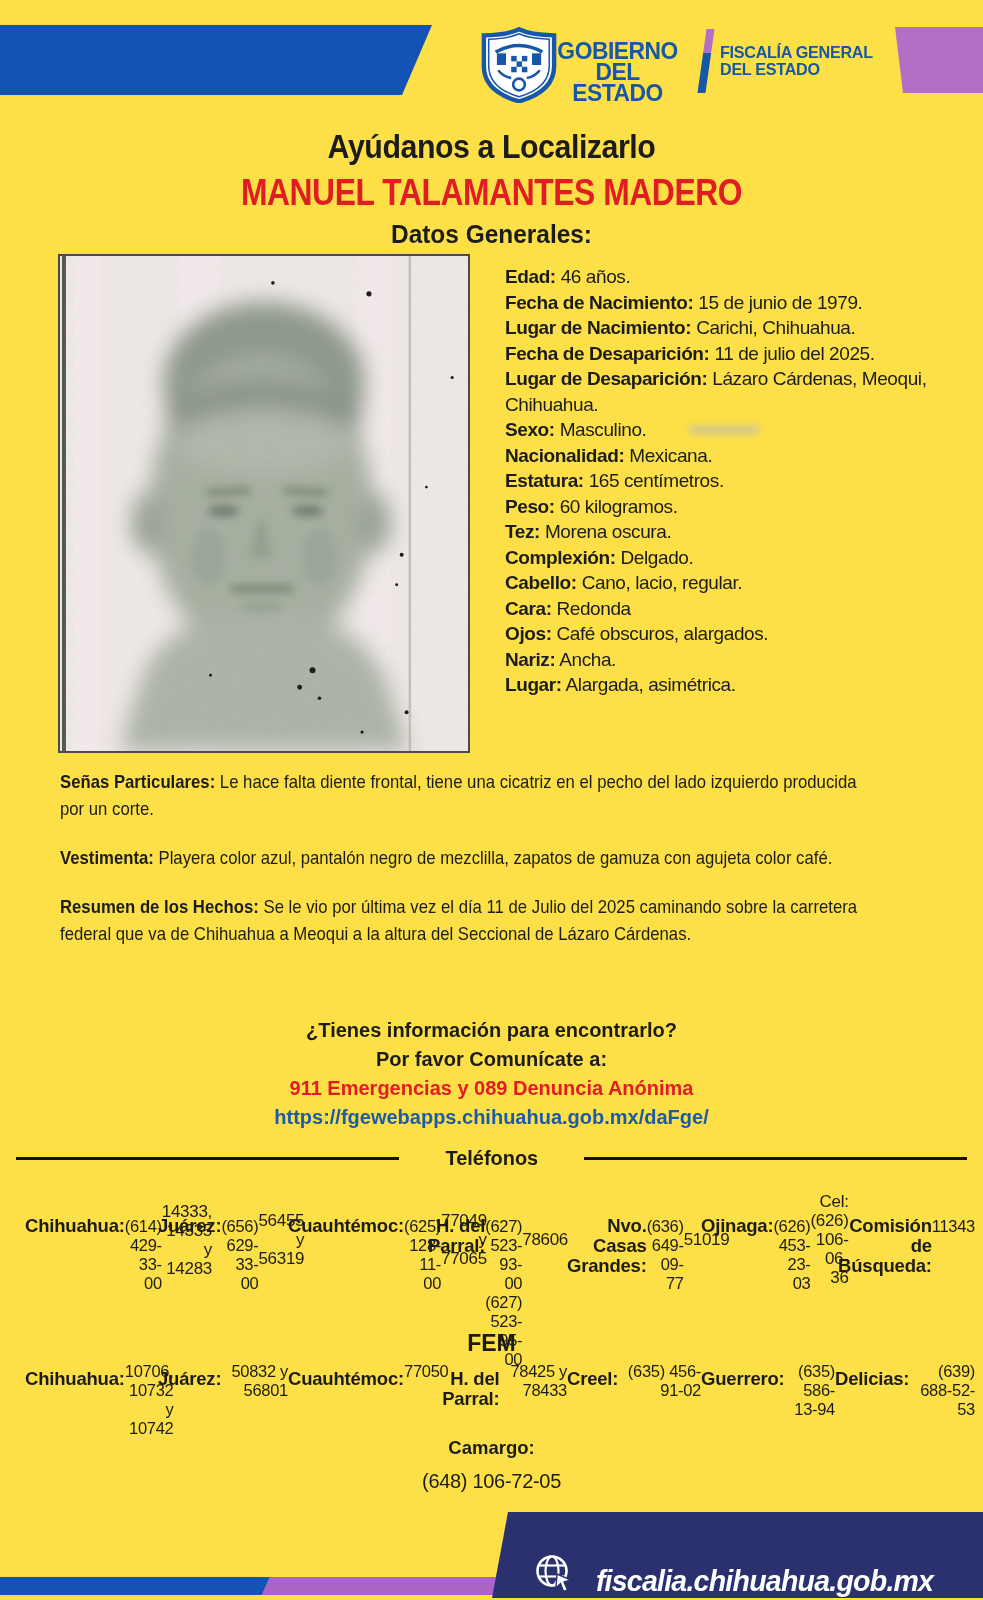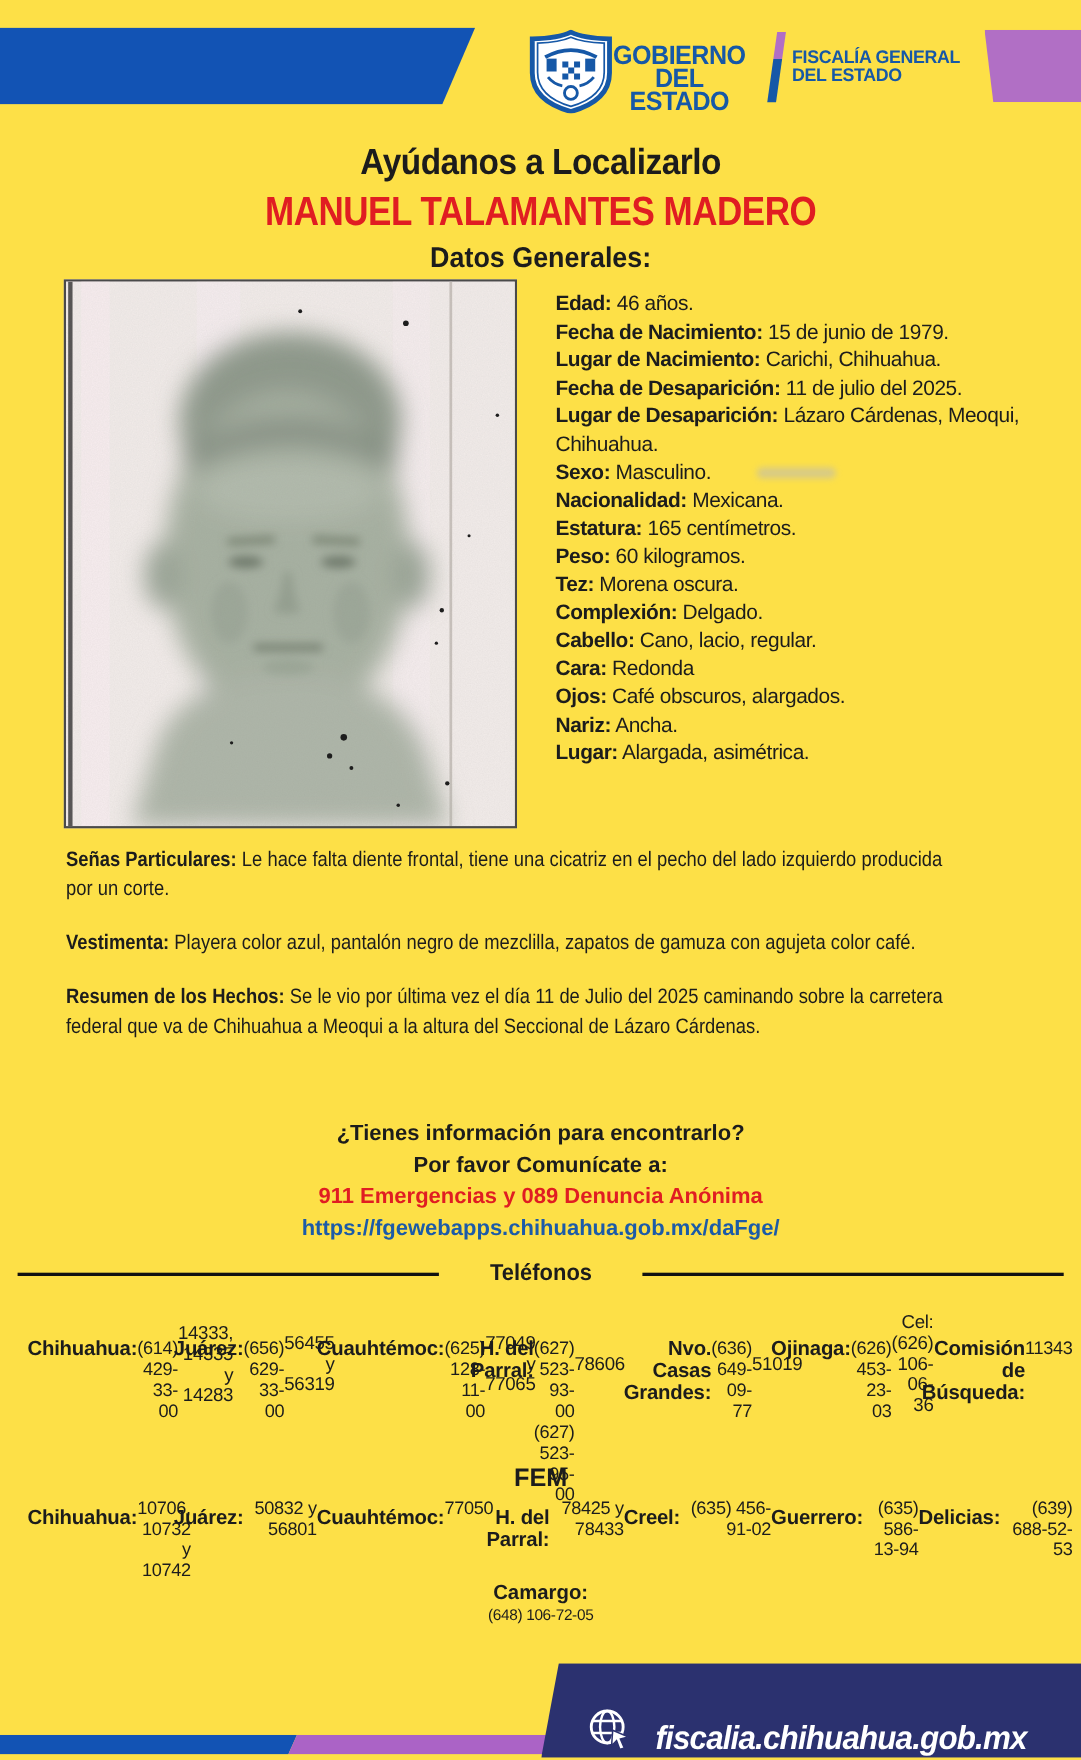--- a/index.html
+++ b/index.html
@@ -64,21 +64,21 @@
   .phones{top:1192px;}
   .tcol{display:flex;flex-direction:row;align-items:center;text-align:right;}
   .thead{height:48px;font-weight:bold;font-size:18.5px;line-height:20px;letter-spacing:-0.2px;}
   .tval{height:46px;font-size:16.5px;line-height:19px;letter-spacing:-0.3px;}
   .tval2{font-size:17px;line-height:19px;letter-spacing:-0.3px;}
   .fem-title{position:absolute;left:0;top:1330px;width:100%;text-align:center;font-weight:bold;font-size:23px;}
   .fem{top:1362px;}
   .fem .thead{height:32px;}
   .camargo{position:absolute;left:0;top:1437px;width:100%;text-align:center;}
   .camargo .ch{font-weight:bold;font-size:18.5px;}
-  .camargo .cv{font-size:14px;margin-top:1px;letter-spacing:-0.3px;}
+  .camargo .cv{font-size:20px;margin-top:11px;letter-spacing:-0.3px;}
 
   
   .strip-blue{position:absolute;left:0;top:1577px;width:270px;height:18px;background:var(--strip-blue);
     clip-path:polygon(0 0,100% 0,calc(100% - 8px) 100%,0 100%);}
   .strip-purple{position:absolute;left:262px;top:1577px;width:240px;height:18px;background:var(--strip-purple);
     clip-path:polygon(8px 0,100% 0,calc(100% - 4px) 100%,0 100%);}
   .foot-navy{position:absolute;left:492px;top:1512px;width:491px;height:86px;background:var(--navy);
     clip-path:polygon(16px 0,100% 0,100% 100%,0 100%);display:flex;align-items:flex-end;justify-content:center;gap:12px;}
   .foot-site{color:#fff;font-weight:bold;font-style:italic;font-size:30px;letter-spacing:-0.8px;
     transform:scaleX(0.95);cursor:pointer;}

